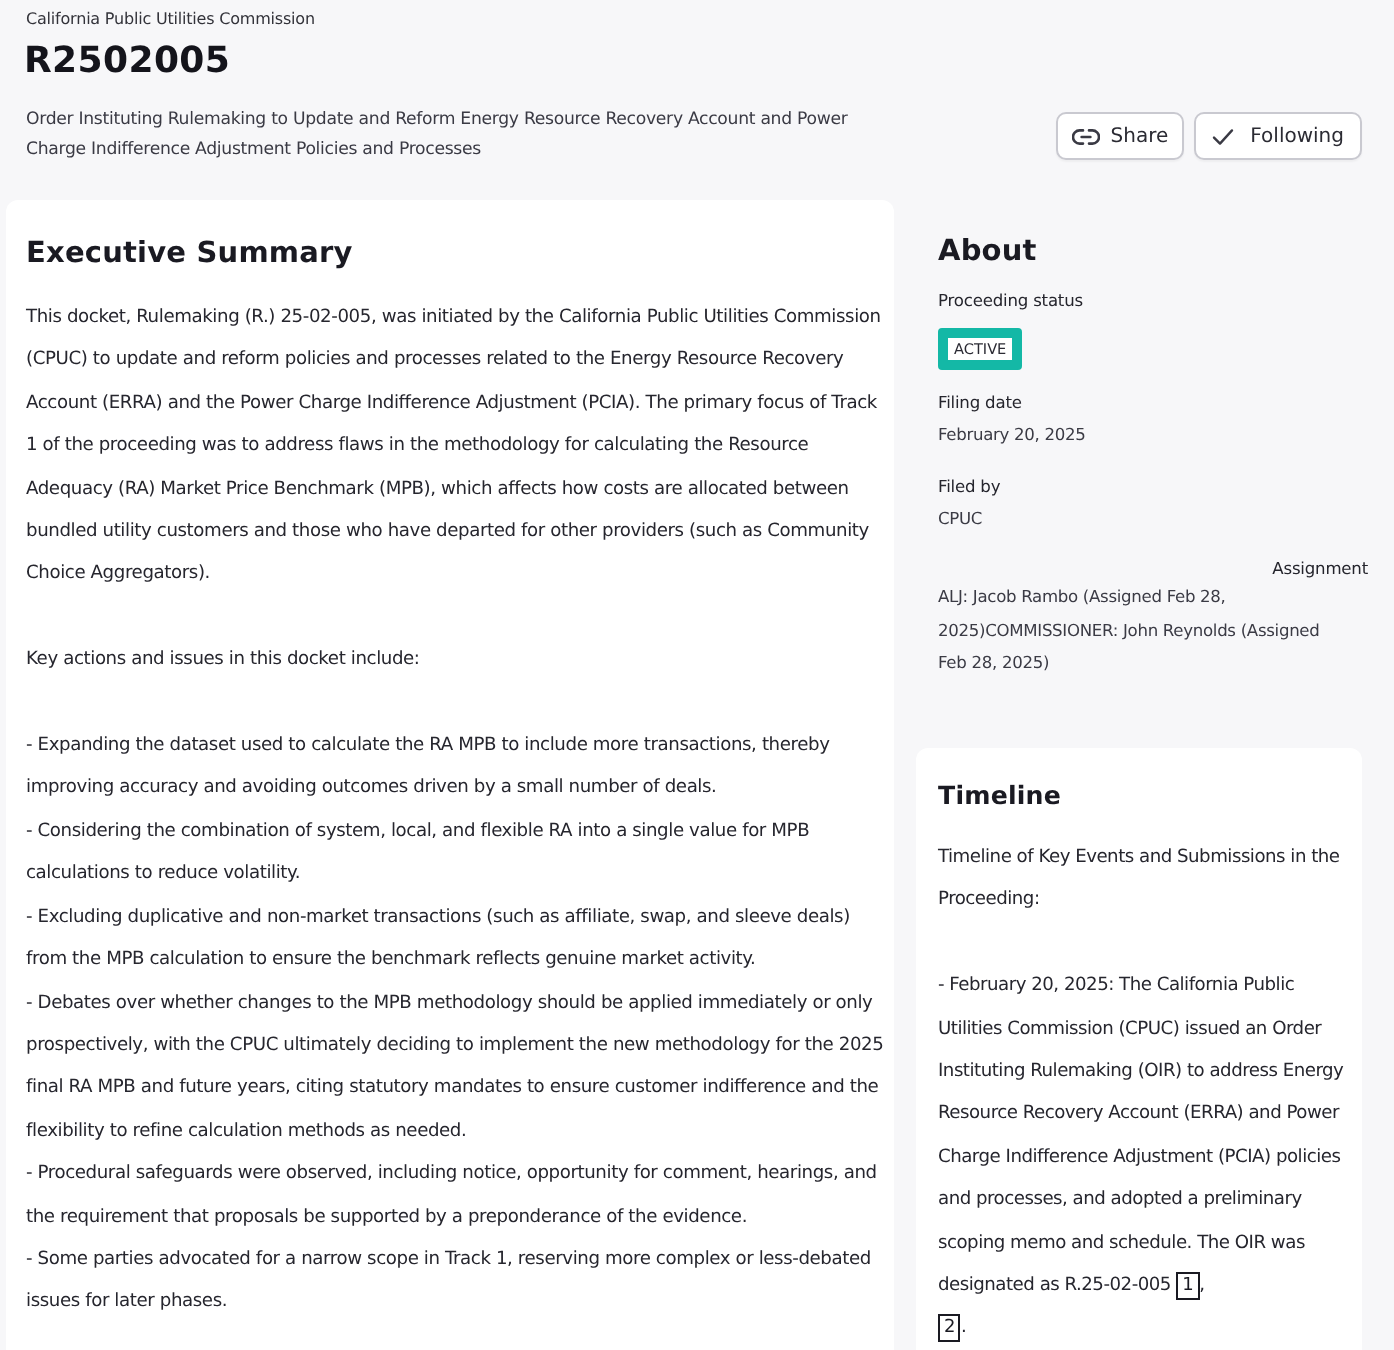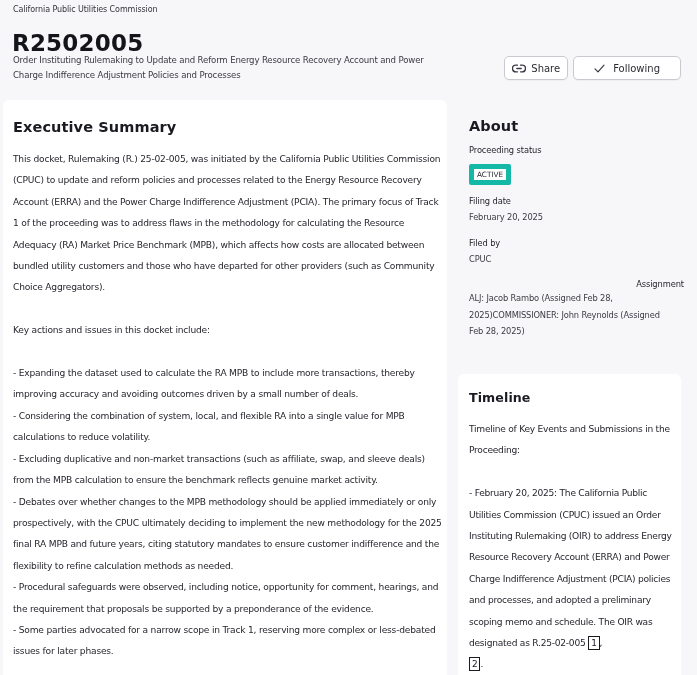--- a/index.html
+++ b/index.html
@@ -10,22 +10,22 @@
       color: #1b1b22;
     }
     .page { position: relative; width: 697px; height: 498px; }
 
     
     .org {
       position: absolute; left: 13px; top: 5px;
       font-size: 8px; color: #33333a; letter-spacing: -0.1px;
     }
     .docket-id {
-      position: absolute; left: 12px; top: 30px;
-      font-size: 23px; font-weight: bold; color: #14141b; letter-spacing: 0.2px; text-align: right;
+      position: absolute; left: 12px; top: 20px;
+      font-size: 18px; font-weight: bold; color: #14141b; letter-spacing: 0.2px; text-align: right;
     }
     .docket-title {
       position: absolute; left: 13px; top: 53px; width: 420px;
       font-size: 8.6px; line-height: 15px; color: #3a3a44; letter-spacing: -0.15px;
     }
     .actions { position: absolute; top: 56px; right: 16px; display: flex; gap: 5px; }
     .btn {
       display: flex; align-items: center; gap: 5px;
       height: 24px; padding: 0 7px;
       background: #ffffff; border: 1px solid #c9c9d0; border-radius: 5px;
@@ -92,21 +92,21 @@
     <div class="btn">
       <span>
         <svg width="14" height="9" viewBox="0 0 14 9" fill="none" stroke="#3a3a44" stroke-width="1.3" stroke-linecap="round">
           <path d="M5.5 1.2H3.8a3.3 3.3 0 0 0 0 6.6h1.7"></path>
           <path d="M8.5 1.2h1.7a3.3 3.3 0 0 1 0 6.6H8.5"></path>
           <path d="M4.8 4.5h4.4"></path>
         </svg>
       </span>
       <span>Share</span>
     </div>
-    <div class="btn" style="padding:0 20px;">
+    <div class="btn" style="padding:0 8px;">
       <span>
         <svg width="11" height="9" viewBox="0 0 11 9" fill="none" stroke="#3a3a44" stroke-width="1.2" stroke-linecap="round" stroke-linejoin="round">
           <path d="M1 4.8l3 3L10 1.2"></path>
         </svg>
       </span>
       <span style="margin-left:3px;">Following</span>
     </div>
   </div>
 
   <div class="main-card">

